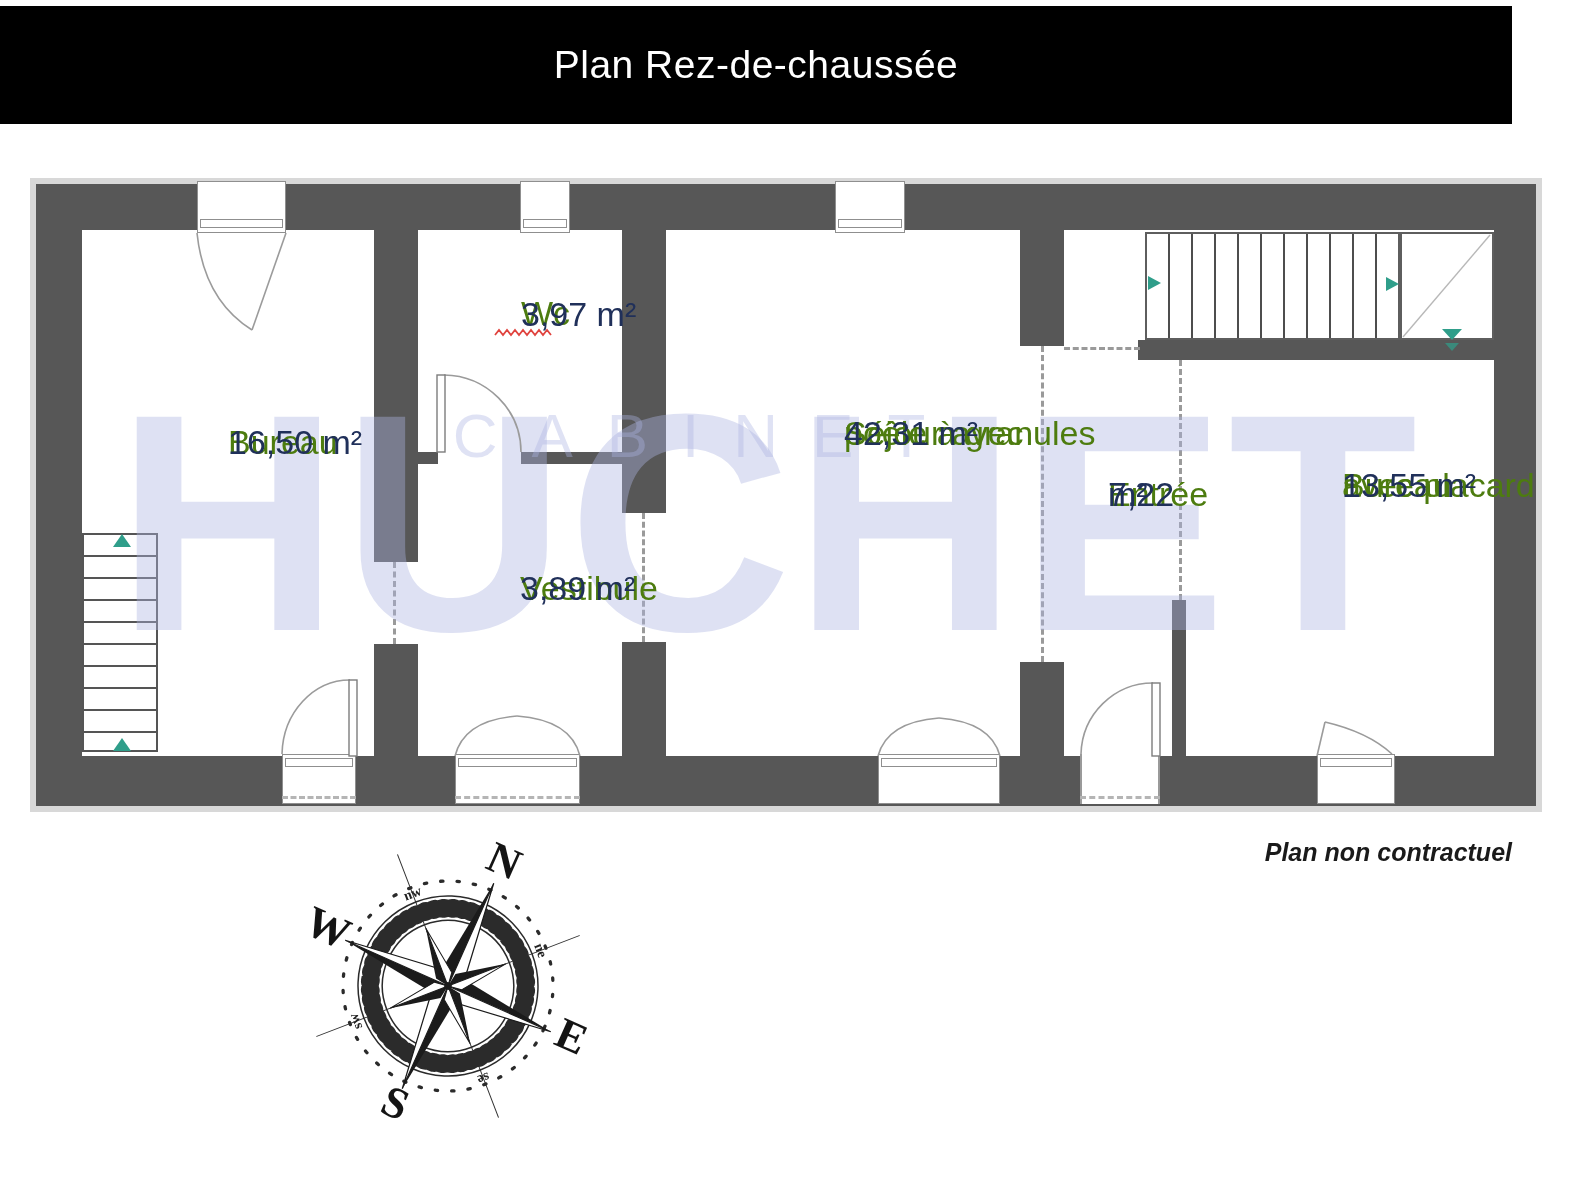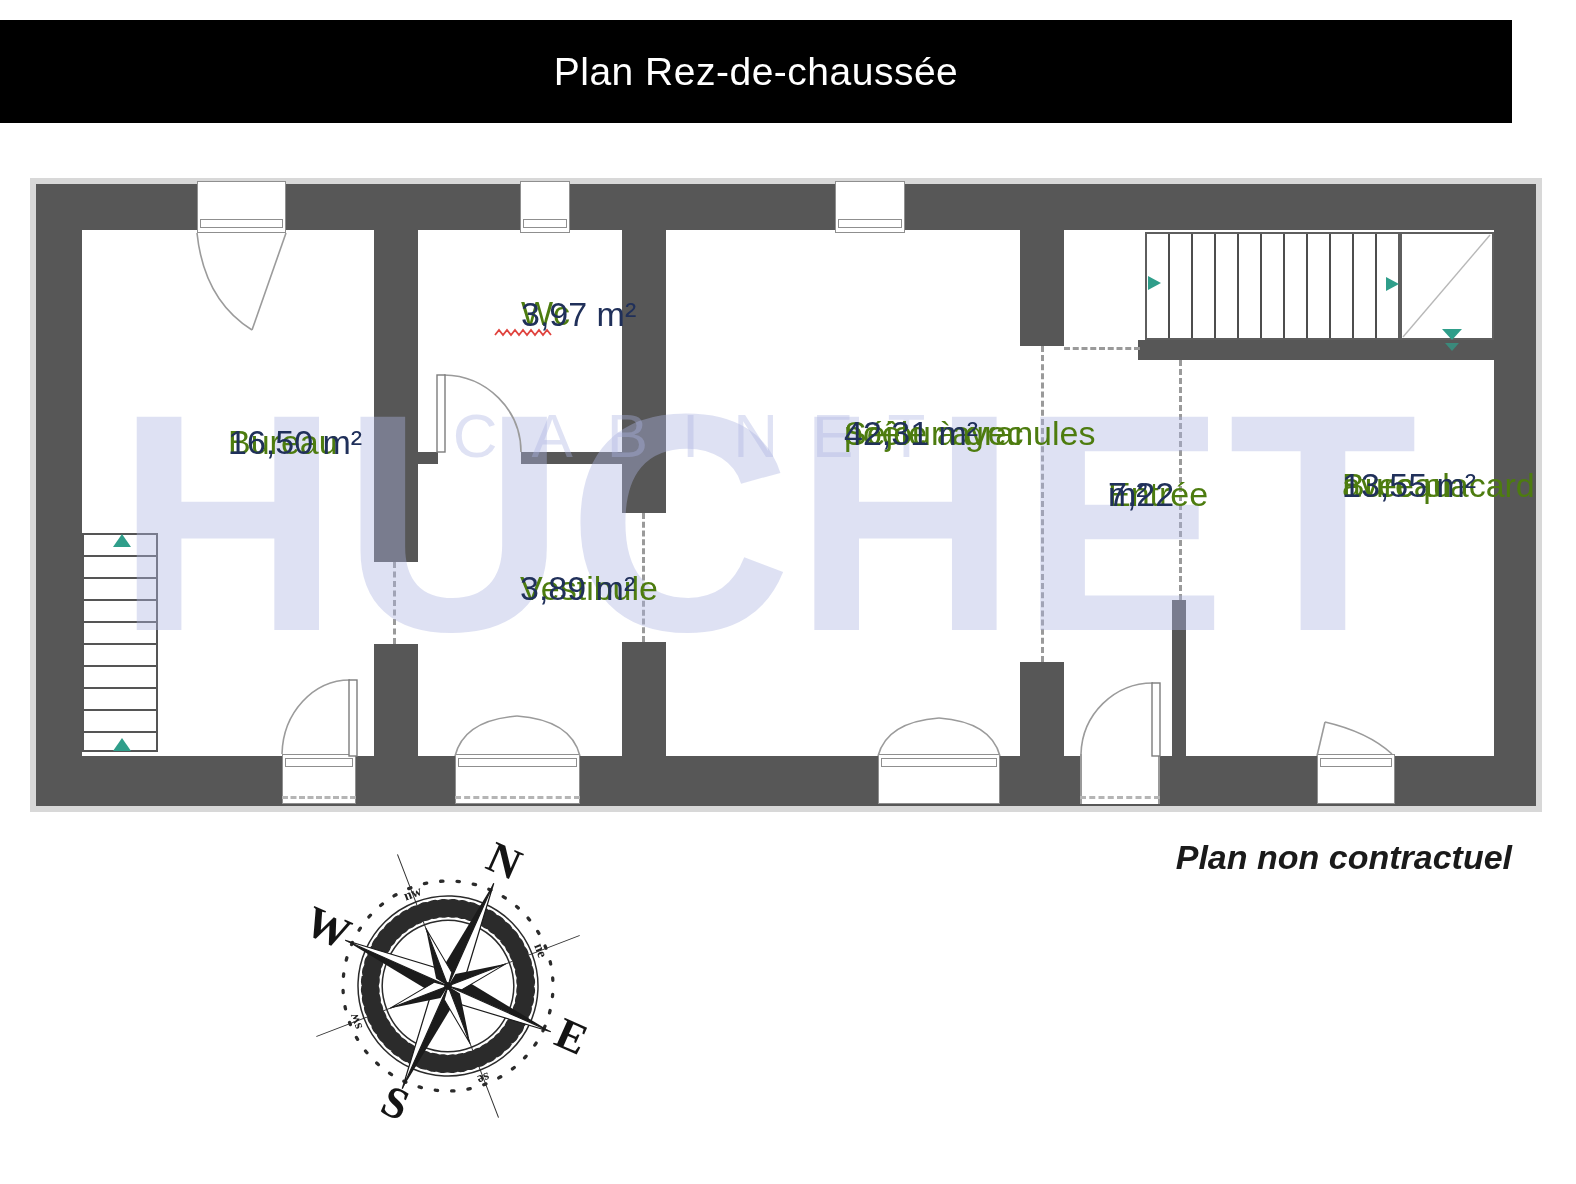--- a/index.html
+++ b/index.html
@@ -1,19 +1,19 @@
 <!DOCTYPE html>
 <html><head>
 <meta charset="utf-8">
 <style>
   html,body{margin:0;padding:0;background:#fff;}
   .page{position:relative;width:1576px;height:1184px;background:#fff;overflow:hidden;
         font-family:"Liberation Sans", sans-serif;}
   
-  .titlebar{position:absolute;left:0;top:20px;width:1512px;height:103px;background:#000;
+  .titlebar{position:absolute;left:0;top:6px;width:1512px;height:118px;background:#000;
             display:flex;align-items:center;justify-content:center;}
   .titlebar span{color:#fff;font-size:39px;letter-spacing:0.5px;}
   
   .plan{position:absolute;left:30px;top:178px;width:1512px;height:634px;
         border:6px solid #d8d8d8;background:#fff;box-sizing:border-box;}
   .plan *{position:absolute;box-sizing:border-box;}
   .wall{background:#575757;z-index:2;}
   .dash-v{border-left:3px dashed #9a9a9a;width:0;z-index:4;}
   .dash-h{border-top:3px dashed #9a9a9a;height:0;z-index:4;}
   .thresh{border-top:3px dashed #b5b5b5;height:0;z-index:4;}
@@ -36,21 +36,21 @@
   .wm-huchet{left:80px;top:160px;width:1240px;font-size:310px;font-weight:bold;
              letter-spacing:2px;color:rgba(172,179,226,0.40);}
   
   .rlabel{z-index:7;text-align:center;transform:translateX(-50%);white-space:nowrap;}
   .rlabel span{display:block;}
   .rname{color:#4d7c0f;font-size:34px;line-height:45px;}
   .rarea{color:#20305a;font-size:34px;line-height:45px;}
   .svg-overlay{left:0;top:0;z-index:6;pointer-events:none;}
   
   .disclaimer{position:absolute;left:900px;top:838px;width:612px;text-align:right;
-              font-size:34px;font-style:italic;font-weight:bold;color:#1a1a1a;}
+              font-size:25px;font-style:italic;font-weight:bold;color:#1a1a1a;}
   .compass{position:absolute;left:296px;top:836px;width:304px;height:300px;}
 </style>
 </head>
 <body>
 
 <div class="page">
 
   <header class="titlebar">
     <span>Plan Rez-de-chaussée</span>
   </header>

